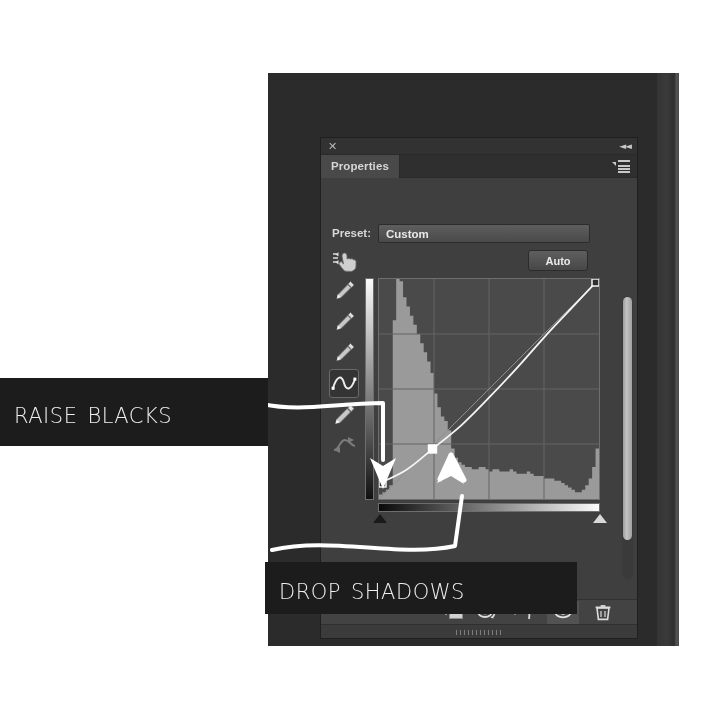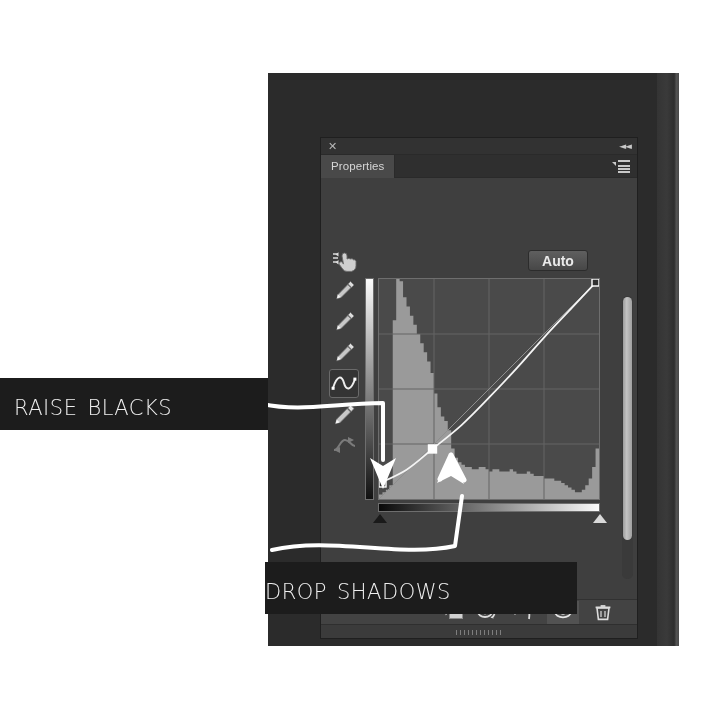--- a/index.html
+++ b/index.html
@@ -43,21 +43,21 @@
     color: #c9c9c9; font-size: 9px; line-height: 11px; letter-spacing: -1px;
     font-family: "DejaVu Sans", sans-serif;
   }
   .tabstrip {
     position: relative; height: 23px; background: #2f2f2f;
     border-bottom: 1px solid #2a2a2a;
   }
   .tab {
     position: absolute; left: 0; top: 0; height: 23px;
     padding: 0 10px; background: #494949;
-    color: #d6d6d6; font-size: 11.5px; font-weight: normal;
+    color: #d6d6d6; font-size: 11.5px; font-weight: bold;
     line-height: 23px; letter-spacing: .1px;
     border-right: 1px solid #2a2a2a;
   }
   .panel-menu {
     position: absolute; right: 7px; top: 5px; width: 16px; height: 13px;
   }
   .panel-menu i {
     position: absolute; left: 4px; width: 12px; height: 1.5px;
     background: #c8c8c8;
   }
@@ -112,21 +112,21 @@
   }
 
   .preset-combo { left: 57px; top: 0; width: 212px; }
   .channel-combo { left: 57px; top: 0; width: 138px; }
 
   .row-channel { position: absolute; left: 0; top: 36px; width: 100%; height: 21px; }
   .btn-auto {
     position: absolute; left: 207px; top: 0; width: 60px; height: 21px;
     background: linear-gradient(180deg,#5f5f5f 0%,#525252 55%,#474747 100%);
     border: 1px solid #2c2c2c; border-radius: 3px;
-    color: #eaeaea; font-size: 14px; font-weight: bold;
+    color: #eaeaea; font-size: 11px; font-weight: bold;
     line-height: 20px; text-align: center;
   }
   .targeted-adj {
     position: absolute; left: 11px; top: -1px; width: 28px; height: 24px;
   }
 
   
   .toolcol { position: absolute; left: 8px; top: 62px; width: 34px; }
   .tool { position: relative; width: 30px; height: 29px; margin-bottom: 2px; }
   .tool.selected {
@@ -196,22 +196,22 @@
   .anno-box {
     position: absolute; background: #1c1c1c;
     color: #efefef; display: flex; align-items: center;
   }
   .anno-text {
     font-family: "DejaVu Sans", sans-serif;
     font-weight: 300; font-size: 30px; letter-spacing: .5px;
     text-transform: lowercase; white-space: nowrap;
     font-variant: small-caps;
   }
-  #anno1 { left: 0; top: 378px; width: 268px; height: 52px; padding-left: 14px; }
-  #anno2 { left: 265px; top: 562px; width: 312px; height: 52px; }
+  #anno1 { left: 0; top: 378px; width: 268px; height: 68px; padding-left: 14px; }
+  #anno2 { left: 265px; top: 562px; width: 312px; height: 52px; padding-left: 14px; }
   .anno-overlay { position: absolute; left: 0; top: 0; width: 710px; height: 710px; pointer-events: none; }
 </style>
 </head>
 <body>
 
 <div id="stage">
 
   <div class="app-window">
     <div class="app-rail"></div>
 
@@ -229,20 +229,24 @@
             <i></i>
             <i></i>
             <i></i>
             <i></i>
         </div>
       </div>
 
 
       <div class="panel-body">
 
+        <div class="row-preset">
+          <span class="lbl-preset">Preset:</span>
+          <div class="combo preset-combo">Custom</div>
+        </div>
 
         <div class="row-channel">
           <div class="targeted-adj">
             <svg width="28" height="24" viewBox="0 0 28 24">
               <path d="M10 7 q0-3 2.5-3 t2.5 3 v3 q2-1.2 3.4 0 q2-1 3 .8 q2-.6 2.6 1.4 v4.6 q0 4.4-4.6 5.6 h-4.4 q-2.6 0-4.2-2.2 l-3.4-4.6 q-1-1.6 .6-2.6 q1.6-.8 2.6 .8 l.9 1.3 z" fill="#cfcfcf" stroke="#6b6b6b" stroke-width=".9" stroke-linejoin="round"></path>
               <path d="M1 5 h5 M1 9 h5 M1 13 h5" stroke="#dcdcdc" stroke-width="1.6"></path>
               <path d="M6.5 3.2 l-3 2.2 3 2.2 z M6.5 11 l-3 2.2 3 2.2 z" fill="#dcdcdc"></path>
             </svg>
           </div>
           <div class="btn-auto">Auto</div>

